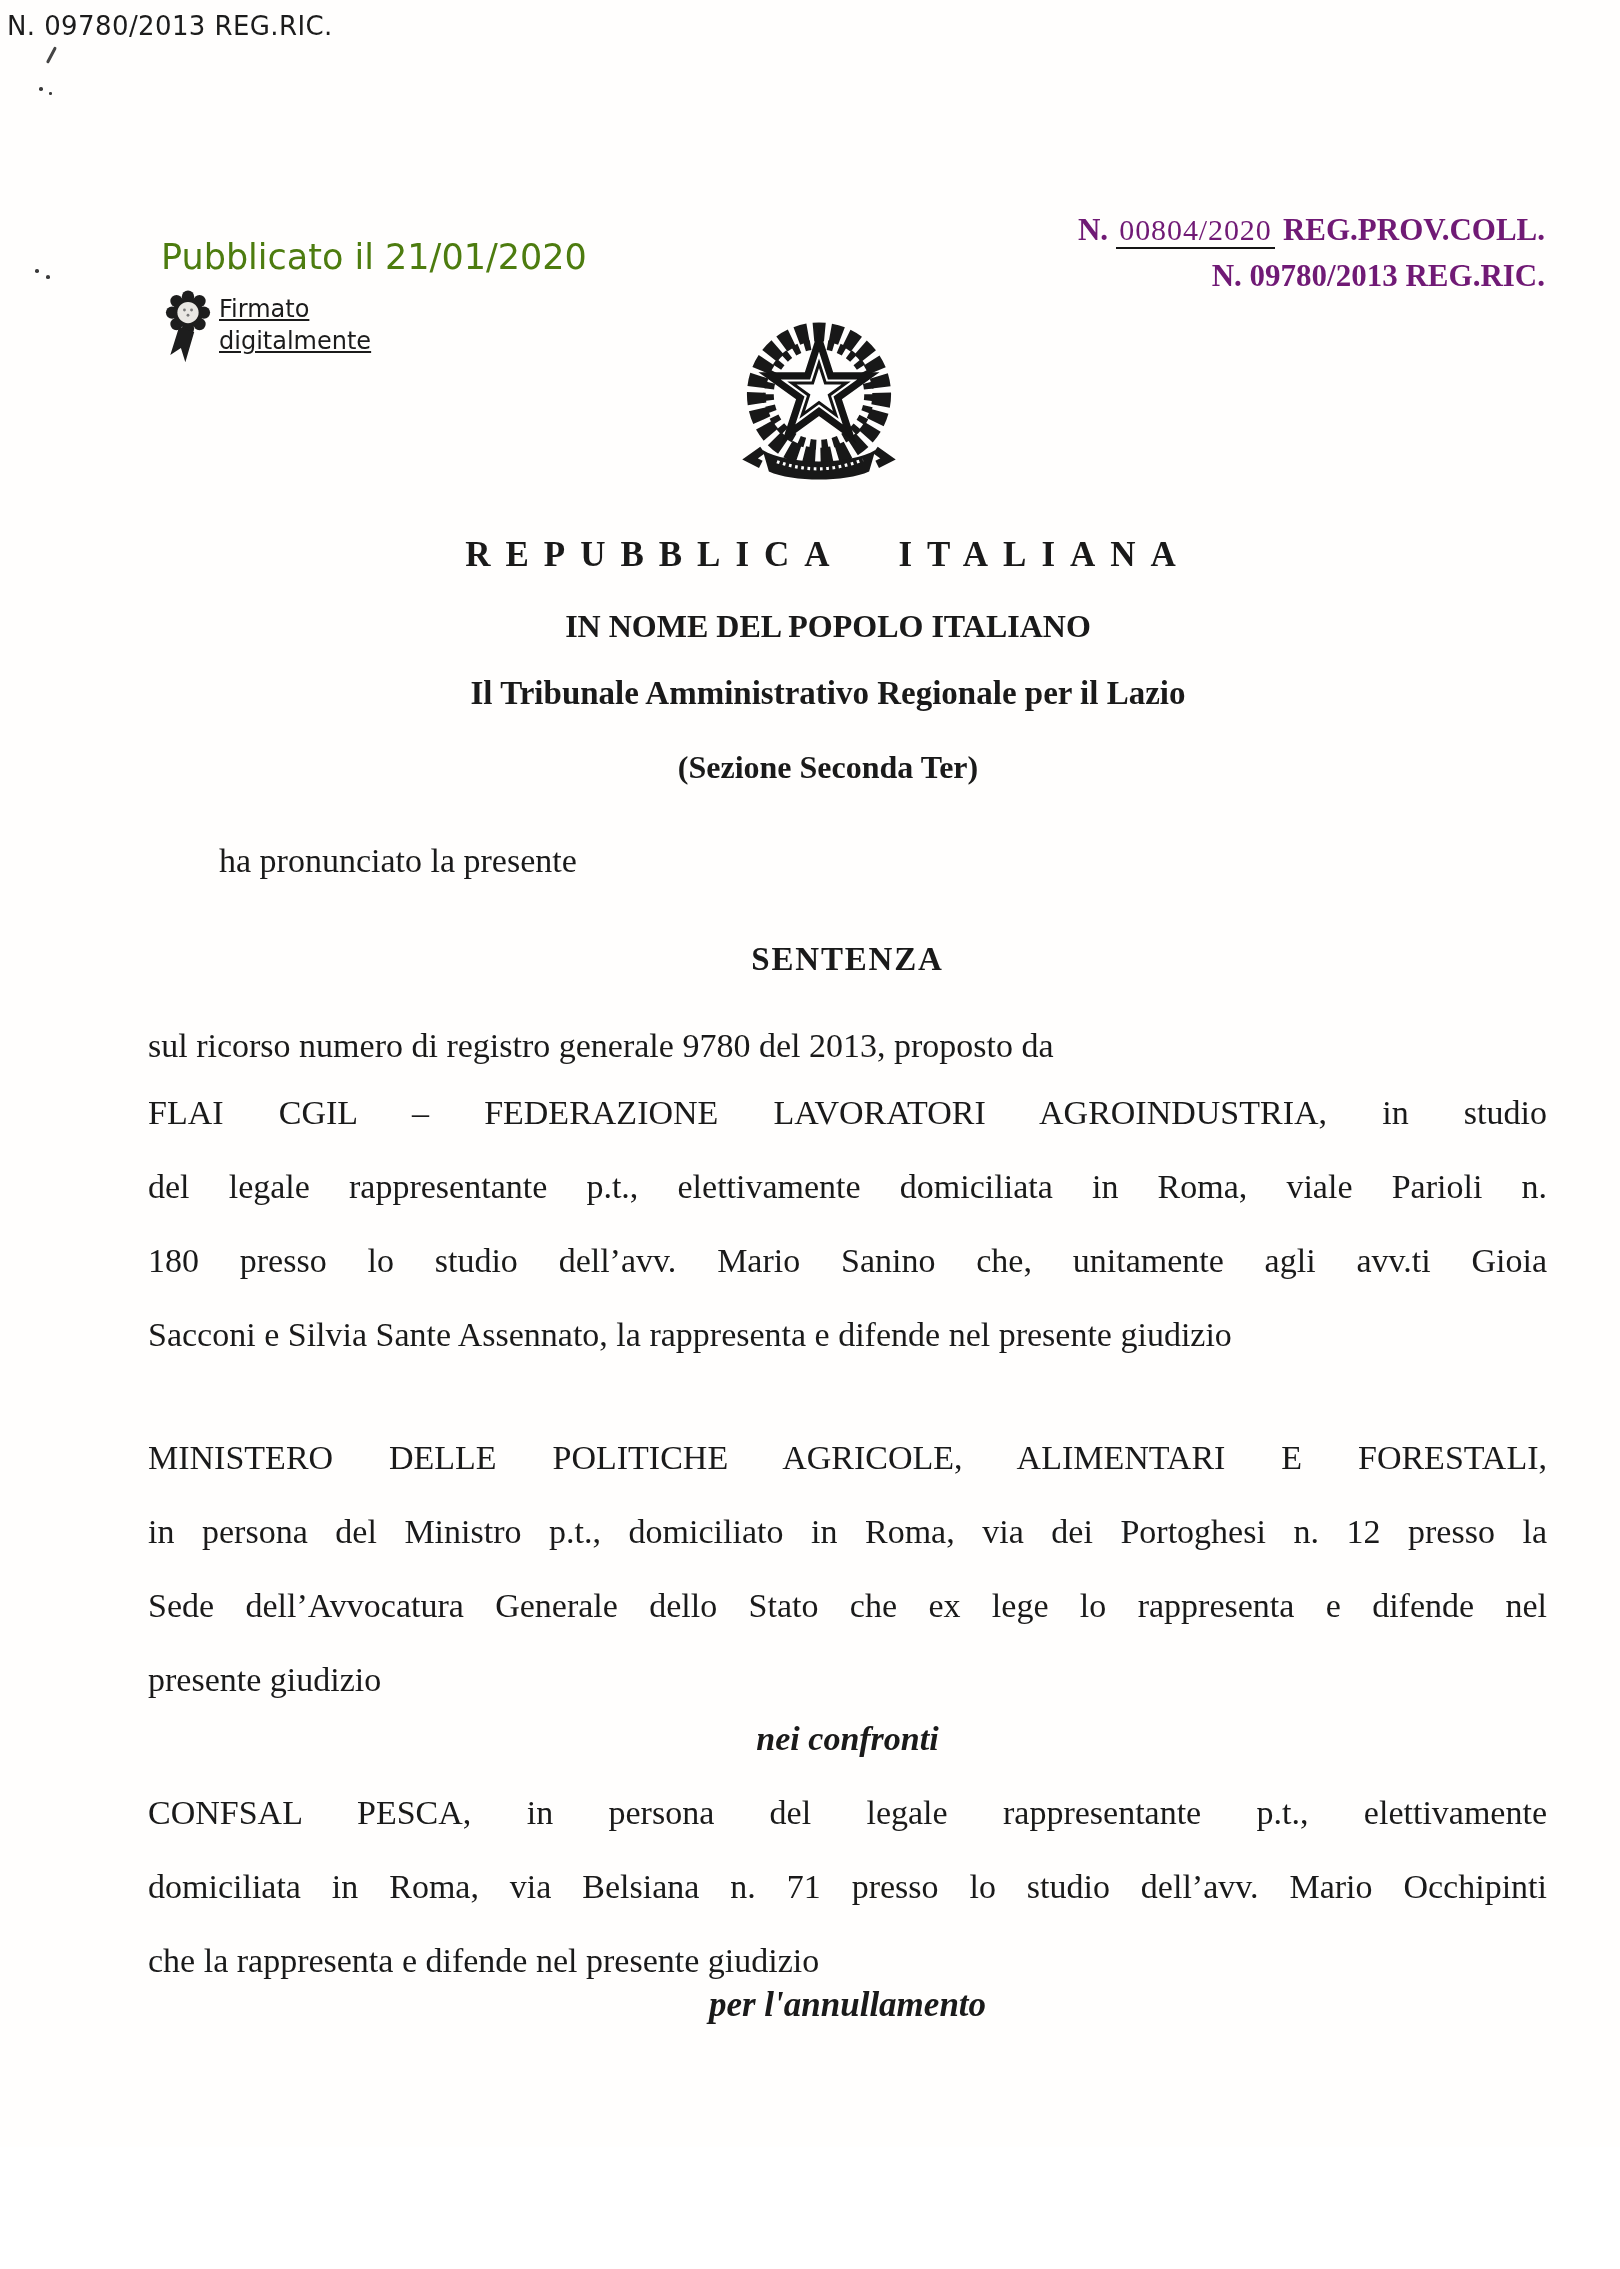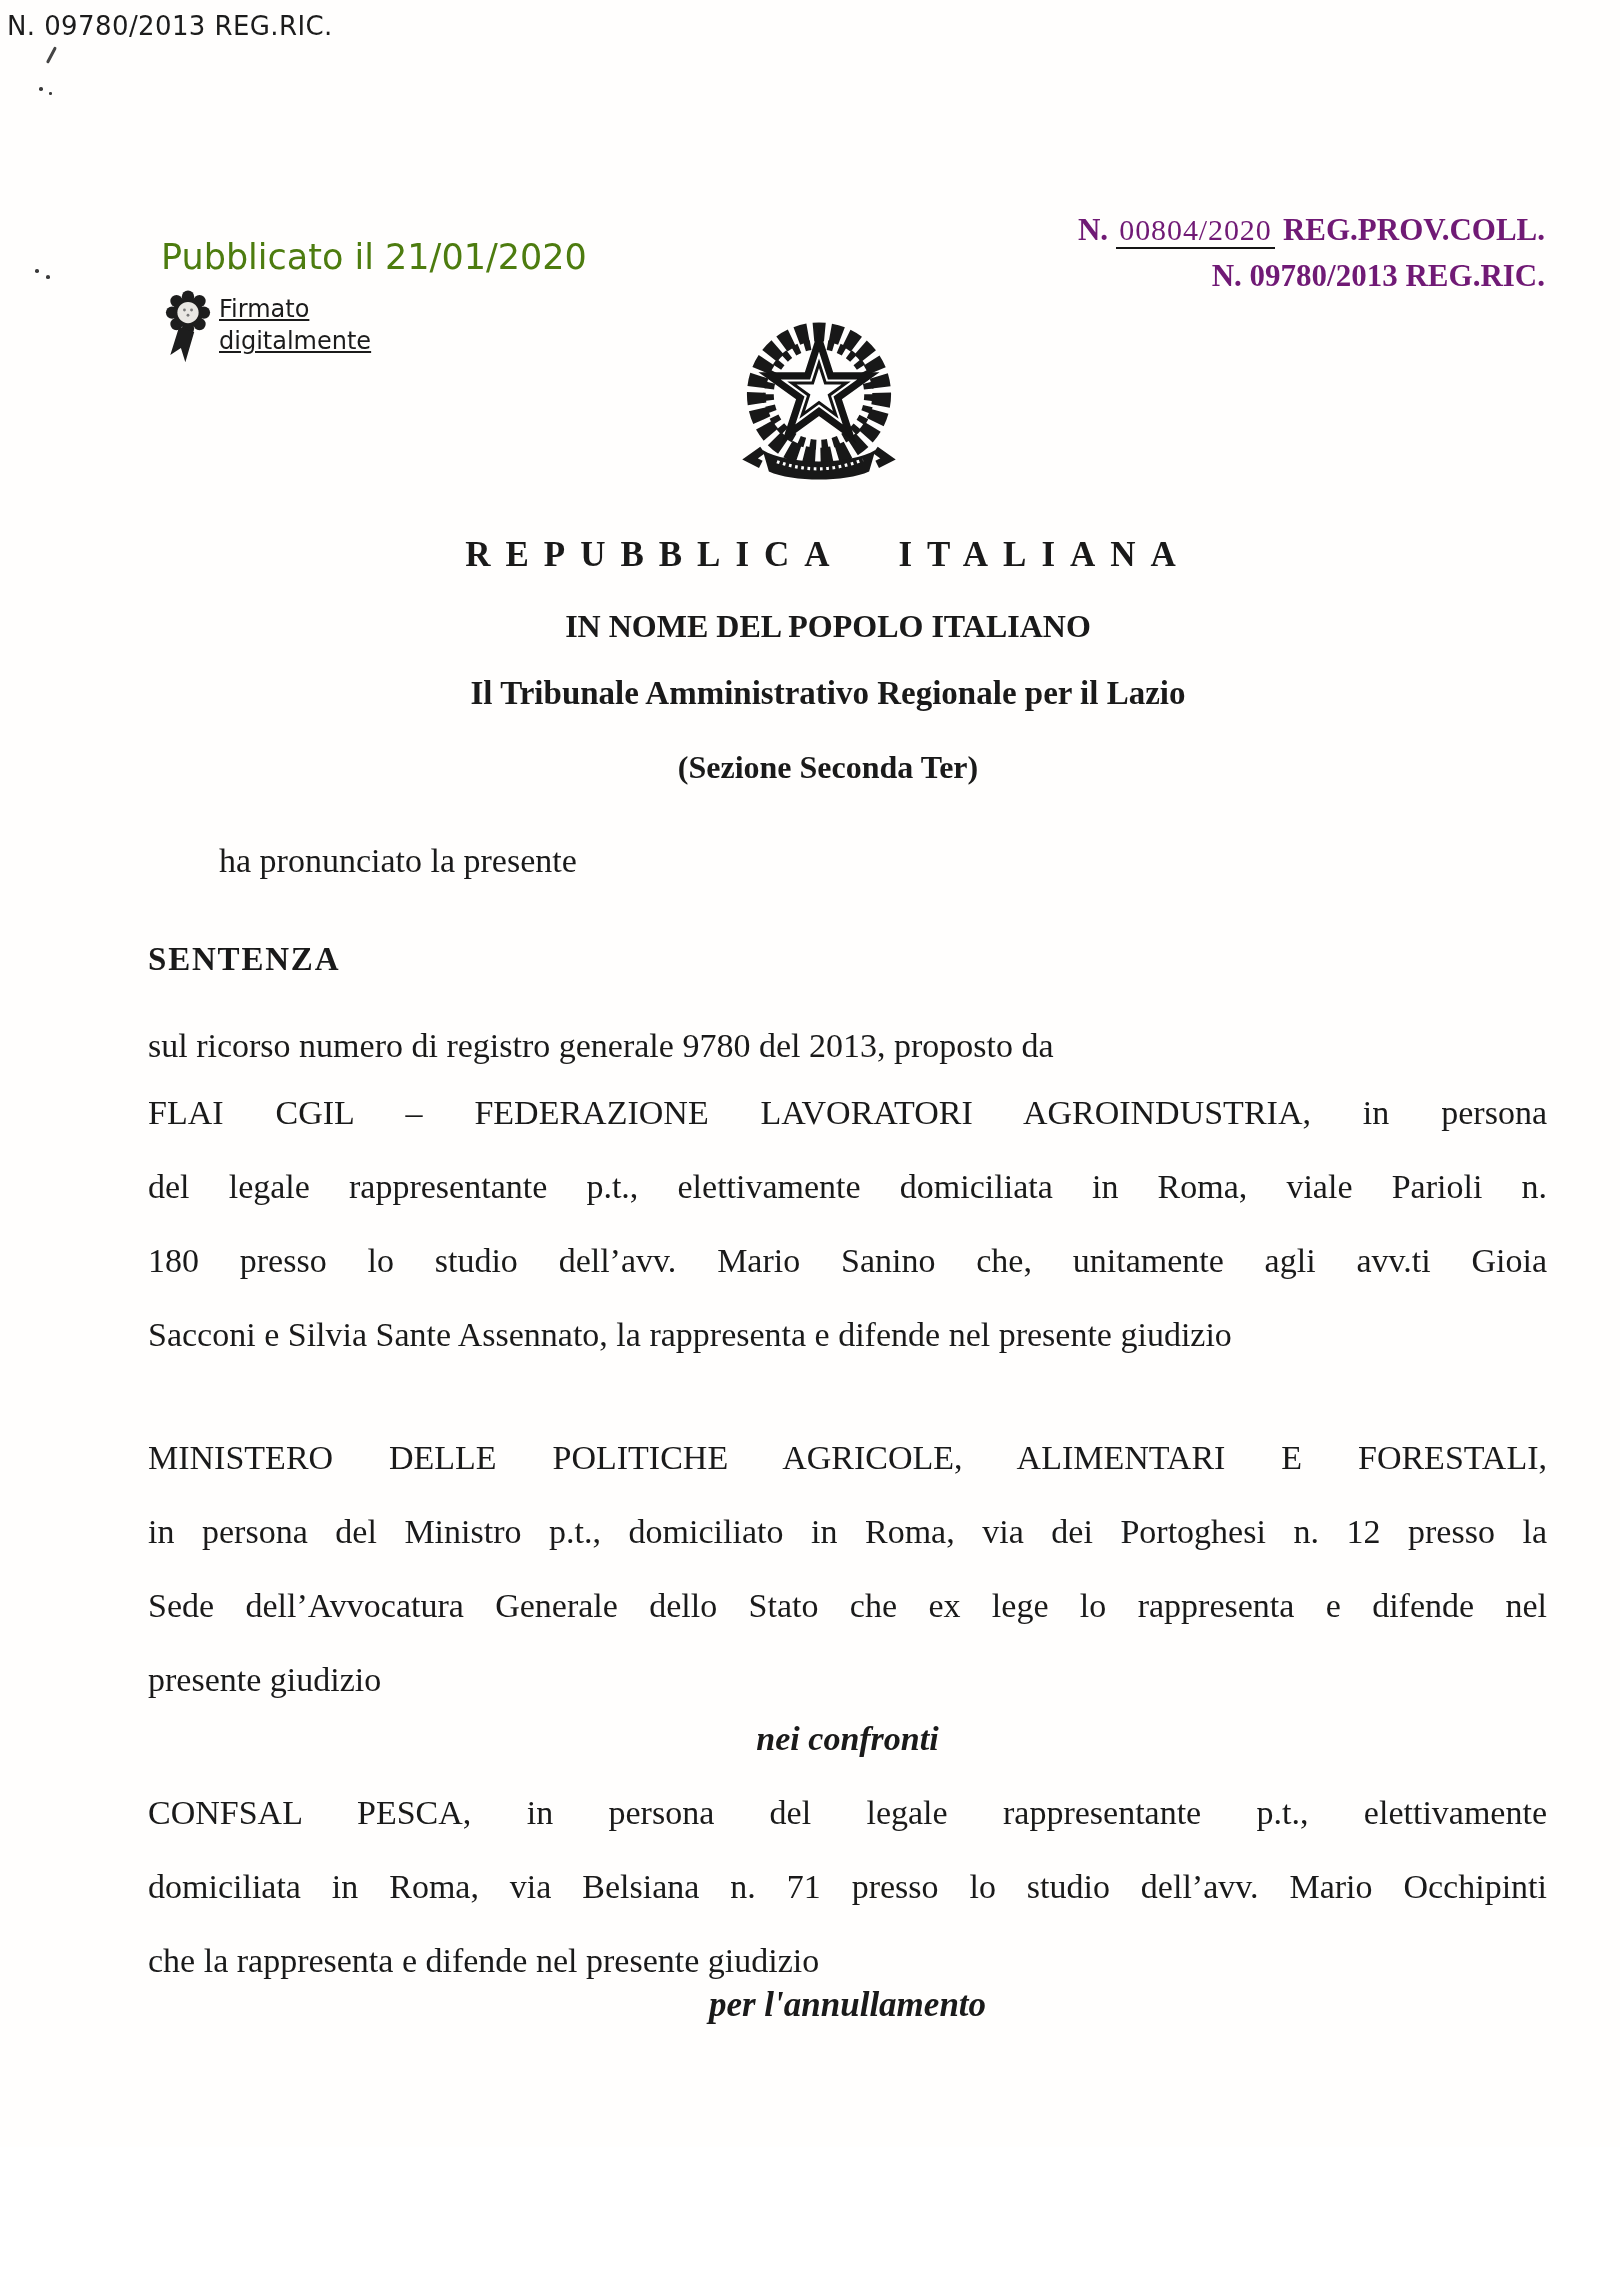--- a/index.html
+++ b/index.html
@@ -24,21 +24,21 @@
 
   .emblem{top:305px;left:741px;width:156px;height:188px;}
 
   .h-rep{top:533px;left:115px;width:1426px;font-size:35px;letter-spacing:15px;word-spacing:32px;line-height:43px;}
   .h-nome{top:606px;left:115px;width:1426px;font-size:32px;line-height:41px;}
   .h-trib{top:673px;left:115px;width:1426px;font-size:33px;line-height:41px;}
   .h-sez{top:747px;left:115px;width:1426px;font-size:32px;line-height:41px;}
 
   .colblock{left:148px;width:1399px;font-size:34px;line-height:74px;}
   .pronounce{top:834px;padding-left:71px;line-height:53px;}
-  .sentenza{top:933px;font-size:33px;letter-spacing:1.8px;line-height:53px;}
+  .sentenza{top:933px;text-align:center;font-size:33px;letter-spacing:1.8px;line-height:53px;}
   .intro{top:1009px;}
   .ricorrente{top:1076px;}
   .contro{top:1349px;text-align:center;}
   .resistente{top:1421px;}
   .neiconfronti{top:1702px;text-align:center;}
   .controint{top:1776px;}
   .annullamento{top:1968px;text-align:center;font-size:35px;}
 
   .tline{line-height:74px;white-space:nowrap;}
   .tline.just{white-space:normal;text-align:justify;text-align-last:justify;}
@@ -114,21 +114,21 @@
   <div class="abs serif b center h-nome">IN NOME DEL POPOLO ITALIANO</div>
   <div class="abs serif b center h-trib">Il Tribunale Amministrativo Regionale per il Lazio</div>
   <div class="abs serif b center h-sez">(Sezione Seconda Ter)</div>
 
   <div class="abs serif colblock pronounce">ha pronunciato la presente</div>
   <div class="abs serif b colblock sentenza">SENTENZA</div>
 
   <div class="abs serif colblock intro">sul ricorso numero di registro generale 9780 del 2013, proposto da</div>
 
   <div class="abs serif colblock ricorrente">
-      <div class="tline just">FLAI CGIL – FEDERAZIONE LAVORATORI AGROINDUSTRIA, in persona</div>
+      <div class="tline just">FLAI CGIL – FEDERAZIONE LAVORATORI AGROINDUSTRIA, in studio</div>
       <div class="tline just">del legale rappresentante p.t., elettivamente domiciliata in Roma, viale Parioli n.</div>
       <div class="tline just">180 presso lo studio dell’avv. Mario Sanino che, unitamente agli avv.ti Gioia</div>
       <div class="tline">Sacconi e Silvia Sante Assennato, la rappresenta e difende nel presente giudizio</div>
     </div>
 
 
   <div class="abs serif colblock resistente">
       <div class="tline just">MINISTERO DELLE POLITICHE AGRICOLE, ALIMENTARI E FORESTALI,</div>
       <div class="tline just">in persona del Ministro p.t., domiciliato in Roma, via dei Portoghesi n. 12 presso la</div>
       <div class="tline just">Sede dell’Avvocatura Generale dello Stato che ex lege lo rappresenta e difende nel</div>

